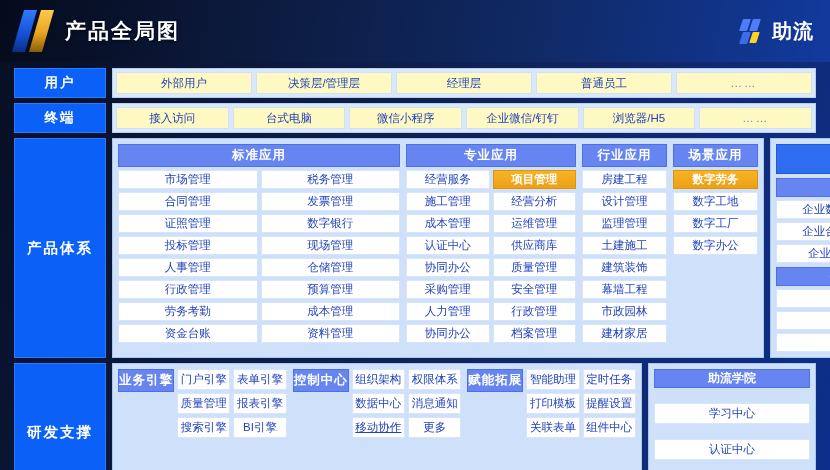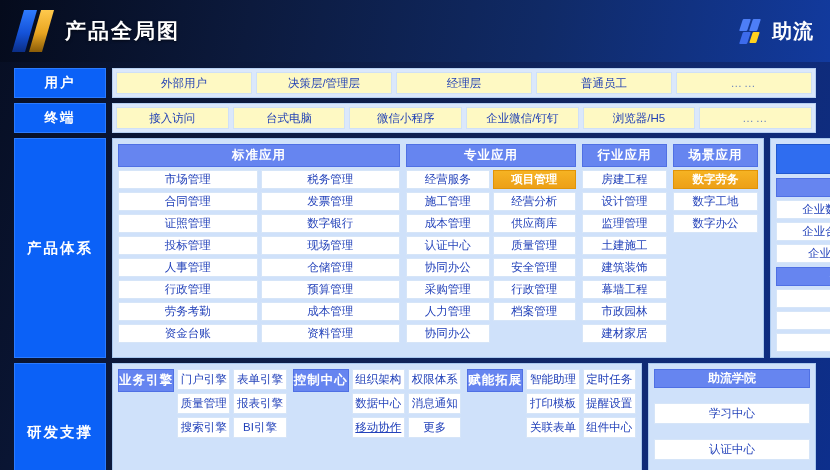--- a/index.html
+++ b/index.html
@@ -262,20 +262,21 @@
                 <div class="cell">成本管理</div>
                 <div class="cell">认证中心</div>
                 <div class="cell">协同办公</div>
                 <div class="cell">采购管理</div>
                 <div class="cell">人力管理</div>
                 <div class="cell">协同办公</div>
               </div>
               <div class="col">
                 <div class="cell hl">项目管理</div>
                 <div class="cell">经营分析</div>
+                <div class="cell">运维管理</div>
                 <div class="cell">供应商库</div>
                 <div class="cell">质量管理</div>
                 <div class="cell">安全管理</div>
                 <div class="cell">行政管理</div>
                 <div class="cell">档案管理</div>
               </div>
             </div>
           </div>
           <div class="group g-industry">
             <div class="group-head">行业应用</div>
@@ -291,20 +292,21 @@
                 <div class="cell">建材家居</div>
               </div>
             </div>
           </div>
           <div class="group g-scene">
             <div class="group-head">场景应用</div>
             <div class="group-cols">
               <div class="col">
                 <div class="cell hl">数字劳务</div>
                 <div class="cell">数字工地</div>
+                <div class="cell">数字工厂</div>
                 <div class="cell">数字办公</div>
               </div>
             </div>
           </div>
         </div>
       <div class="service">
         <div class="service-title">服务</div>
         <div id="service-blocks" style="display: flex; flex-direction: column; gap: 4px;">
             <div class="svc-block">
               <div class="svc-head">咨询管理</div>

